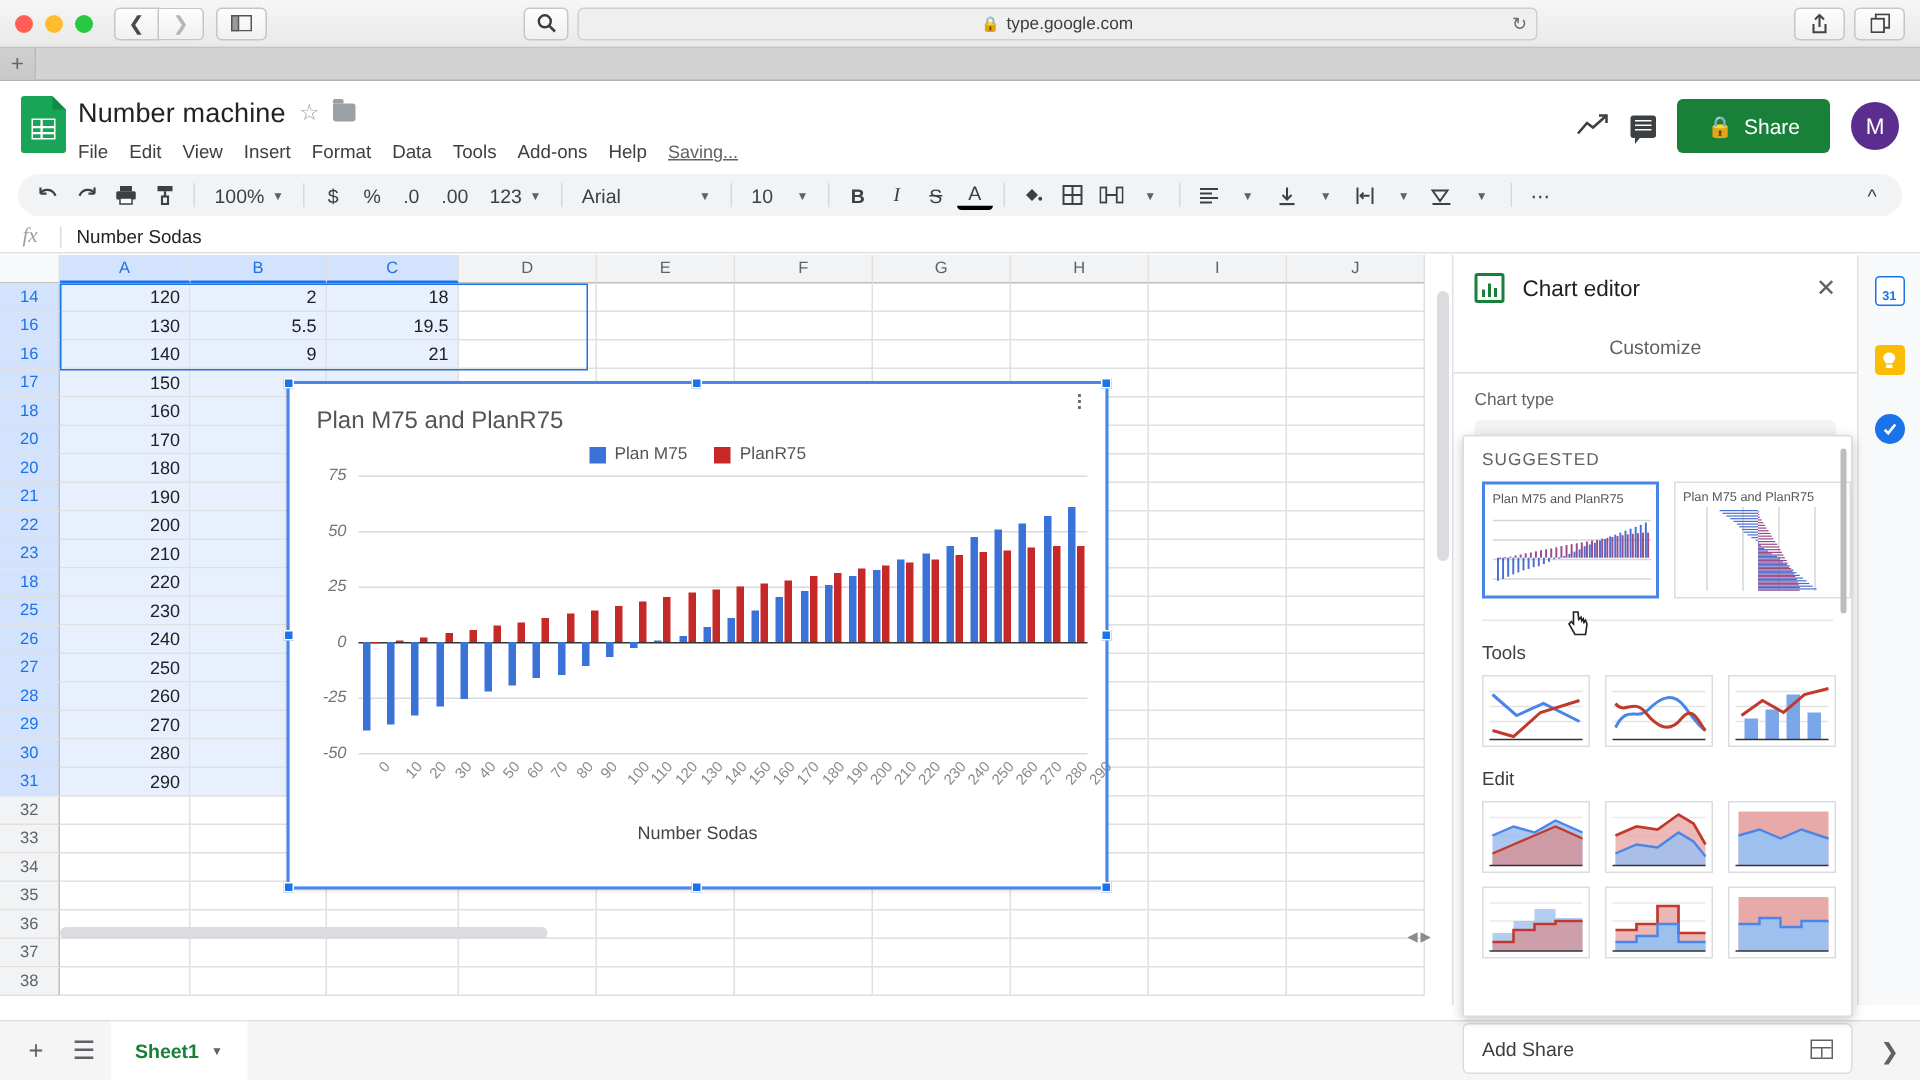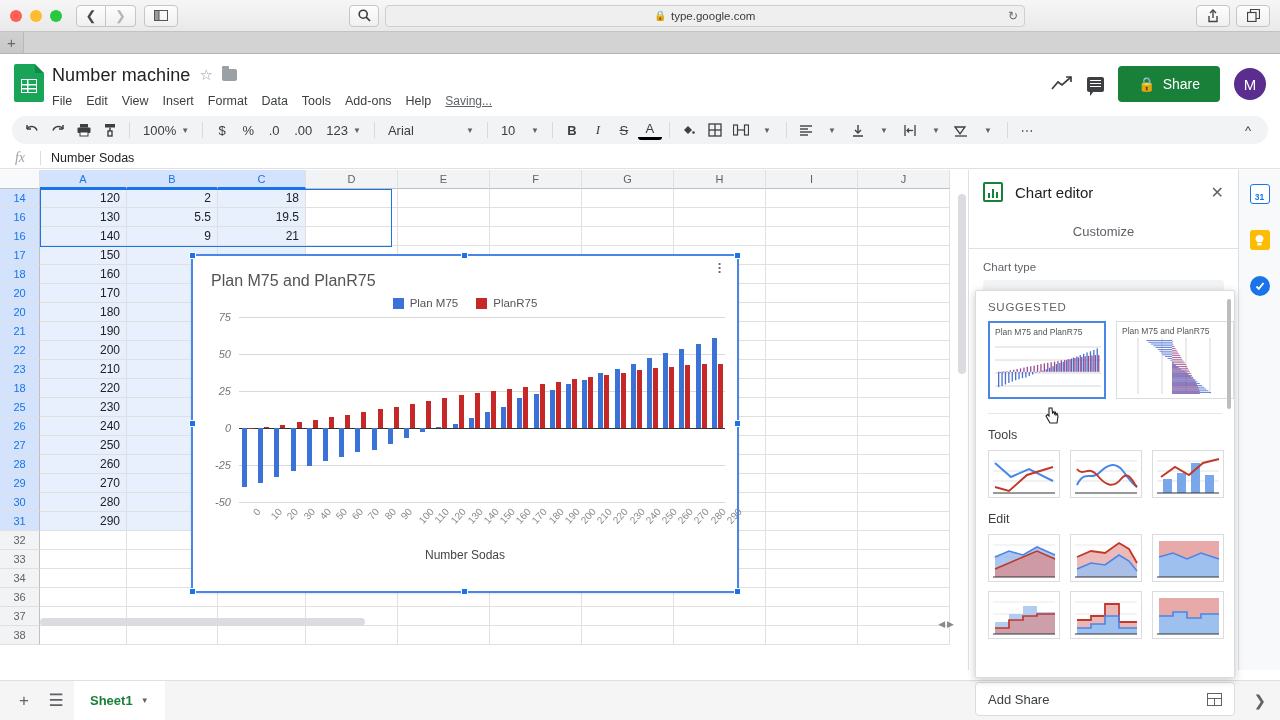--- a/index.html
+++ b/index.html
@@ -767,20 +767,33 @@
           <div class="cell" style="width: 92px;"></div>
           <div class="cell" style="width: 92px;"></div>
           <div class="cell" style="width: 92px;"></div>
           <div class="cell" style="width: 92px;"></div>
           <div class="cell" style="width: 92px;"></div>
           <div class="cell" style="width: 92px;"></div>
           <div class="cell" style="width: 92px;"></div>
         </div>
         <div class="row">
           <div class="rh">34</div>
+          <div class="cell" style="width: 87px;"></div>
+          <div class="cell" style="width: 91px;"></div>
+          <div class="cell" style="width: 88px;"></div>
+          <div class="cell" style="width: 92px;"></div>
+          <div class="cell" style="width: 92px;"></div>
+          <div class="cell" style="width: 92px;"></div>
+          <div class="cell" style="width: 92px;"></div>
+          <div class="cell" style="width: 92px;"></div>
+          <div class="cell" style="width: 92px;"></div>
+          <div class="cell" style="width: 92px;"></div>
+        </div>
+        <div class="row">
+          <div class="rh">35</div>
           <div class="cell" style="width: 87px;"></div>
           <div class="cell" style="width: 91px;"></div>
           <div class="cell" style="width: 88px;"></div>
           <div class="cell" style="width: 92px;"></div>
           <div class="cell" style="width: 92px;"></div>
           <div class="cell" style="width: 92px;"></div>
           <div class="cell" style="width: 92px;"></div>
           <div class="cell" style="width: 92px;"></div>
           <div class="cell" style="width: 92px;"></div>
           <div class="cell" style="width: 92px;"></div>

